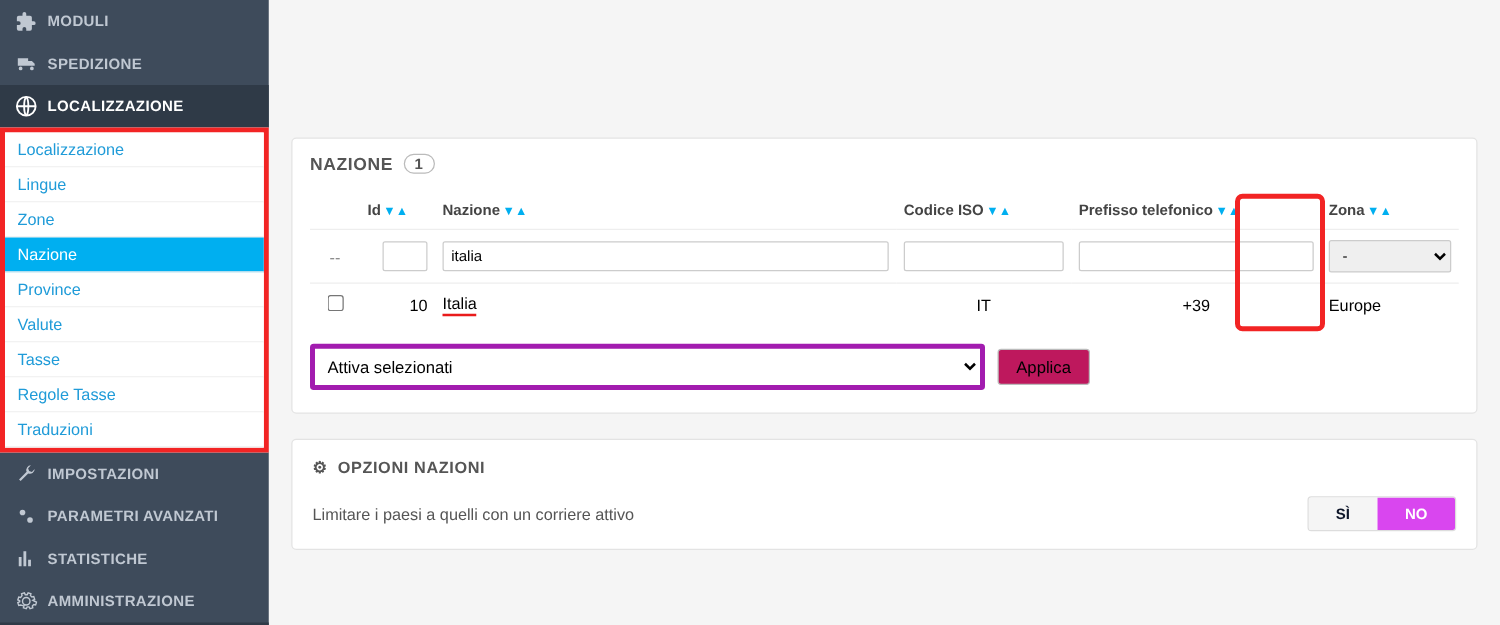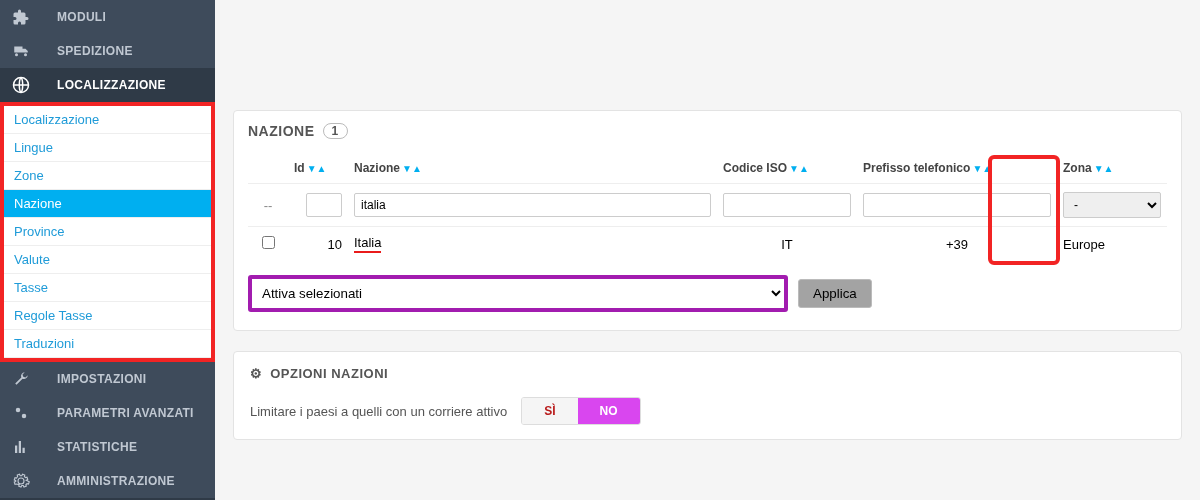--- a/index.html
+++ b/index.html
@@ -1,19 +1,19 @@
 <!DOCTYPE html>
 <html><head>
 <meta charset="utf-8">
 <style>
   * { box-sizing: border-box; margin: 0; padding: 0; }
   body { font-family: -apple-system, Helvetica, Arial, sans-serif; font-size: 13px; background: #f5f5f5; width: 1200px; height: 500px; overflow: hidden; }
   .layout { display: flex; height: 100%; }
   .sidebar { width: 215px; background: #3e4b5b; color: #fff; }
-  .side-main-item { display: flex; align-items: center; gap: 27px; padding: 8px 12px; color: #c0c8d2; text-transform: uppercase; font-weight: 600; font-size: 12px; letter-spacing: .3px; cursor: pointer; }
+  .side-main-item { display: flex; align-items: center; gap: 8px; padding: 8px 12px; color: #c0c8d2; text-transform: uppercase; font-weight: 600; font-size: 12px; letter-spacing: .3px; cursor: pointer; }
   .side-main-item.active { background: #2f3a47; color: #fff; }
   .side-icon { width: 18px; height: 18px; display: inline-flex; align-items: center; justify-content: center; fill: currentColor; }
   .sub-wrap { background: #fff; border: 4px solid #f22424; border-top-width: 4px; padding: 0; }
   .sub-item { background: #fff; color: #1f9bd8; padding: 6px 10px; font-size: 13px; border-bottom: 1px solid #eee; cursor: pointer; }
   .sub-item.active { background: #00aff0; color: #fff; }
   .collapse-handle { height: 14px; background: #2f3a47; display:flex; align-items:center; justify-content:center; color:#889; font-size:14px; letter-spacing:2px;}
   .content { flex: 1; padding: 0 18px; overflow: auto; position:relative; }
   .panel { background: #fff; border: 1px solid #e3e3e3; border-radius: 4px; margin-top: 110px; padding: 12px 14px 18px; }
   .panel-title { font-size: 14px; font-weight: 600; color: #555; letter-spacing: .5px; margin-bottom: 14px; display:flex; align-items:center; gap:8px;}
   .count-badge { display:inline-block; border:1px solid #bbb; border-radius:10px; padding:0 8px; font-size:12px; color:#555; background:#fff;}
@@ -26,28 +26,28 @@
   .col-iso { width: 140px; text-align:center;}
   .col-prefisso { width: 200px; text-align:center;}
   .col-zona { width: 110px; }
   .sort-ar { color:#00aff0; font-size:10px; margin-left:2px;}
   .flt input, .flt select { width: 100%; padding: 4px 6px; border: 1px solid #ccc; border-radius: 2px; font-size:12px; }
   .flt .col-id input { width: 36px; text-align:center;}
   .row-data .nazione-cell { border-bottom: 2px solid #e91b1b; display:inline-block; padding-bottom:1px; }
   .zona-hl { position:absolute; border:4px solid #f22424; border-radius:6px; pointer-events:none; top: 155px; right: 140px; width: 72px; height: 110px; }
   .bulk-row { margin-top: 14px; display:flex; align-items:center; gap:10px;}
   .bulk-row select { width: 540px; padding: 6px; border:4px solid #a21caf; border-radius:3px; background:#fff;}
-  .btn { padding: 6px 14px; border:1px solid #bbb; background:#a3a3a3; border-radius:3px; cursor:pointer;}
+  .btn { padding: 6px 14px; border:1px solid #bbb; background:#be185d; border-radius:3px; cursor:pointer;}
   .panel2 { background:#fff; border:1px solid #e3e3e3; border-radius:4px; margin-top: 20px; padding: 14px 16px; }
   .panel2-title { font-size:13px; font-weight:600; color:#555; letter-spacing:.5px; display:flex; align-items:center; gap:8px; margin-bottom:16px;}
-  .opt-row { display:flex; align-items:center; gap:14px; justify-content:flex-start;}
+  .opt-row { display:flex; align-items:center; gap:14px; justify-content:space-between;}
   .opt-label { color:#555; }
   .toggle { display:flex; border:1px solid #ddd; border-radius:3px; overflow:hidden;}
   .toggle span { padding:6px 22px; font-size:12px; font-weight:600;}
-  .toggle .yes { background:#f5f5f5; color:#b91c1c;}
+  .toggle .yes { background:#f5f5f5; color:#0f172a;}
   .toggle .no { background:#d946ef; color:#fff;}
 </style>
 </head>
 <body>
 
 <div class="layout">
   <aside class="sidebar">
     <div class="side-main-item">
       <span class="side-icon">
           <svg viewBox="0 0 24 24">

